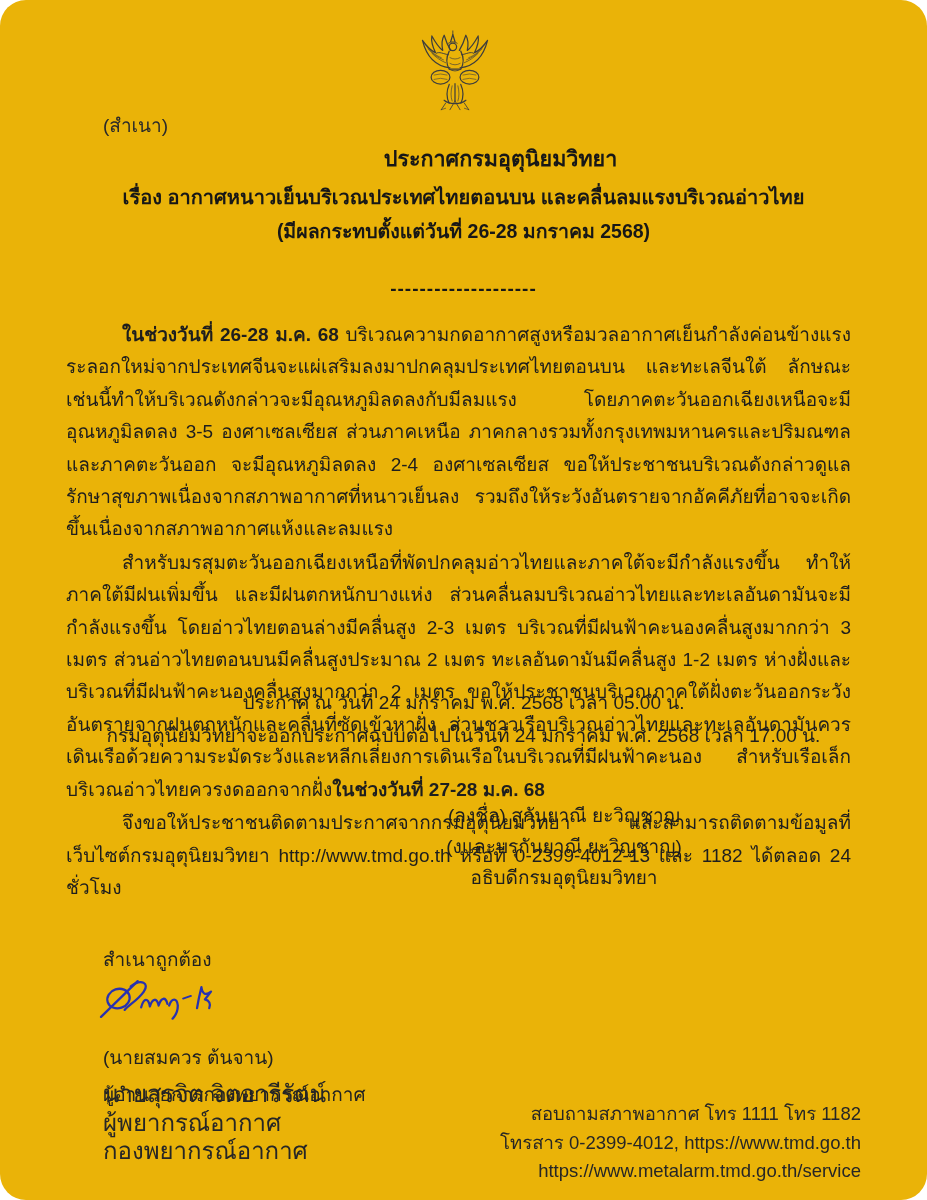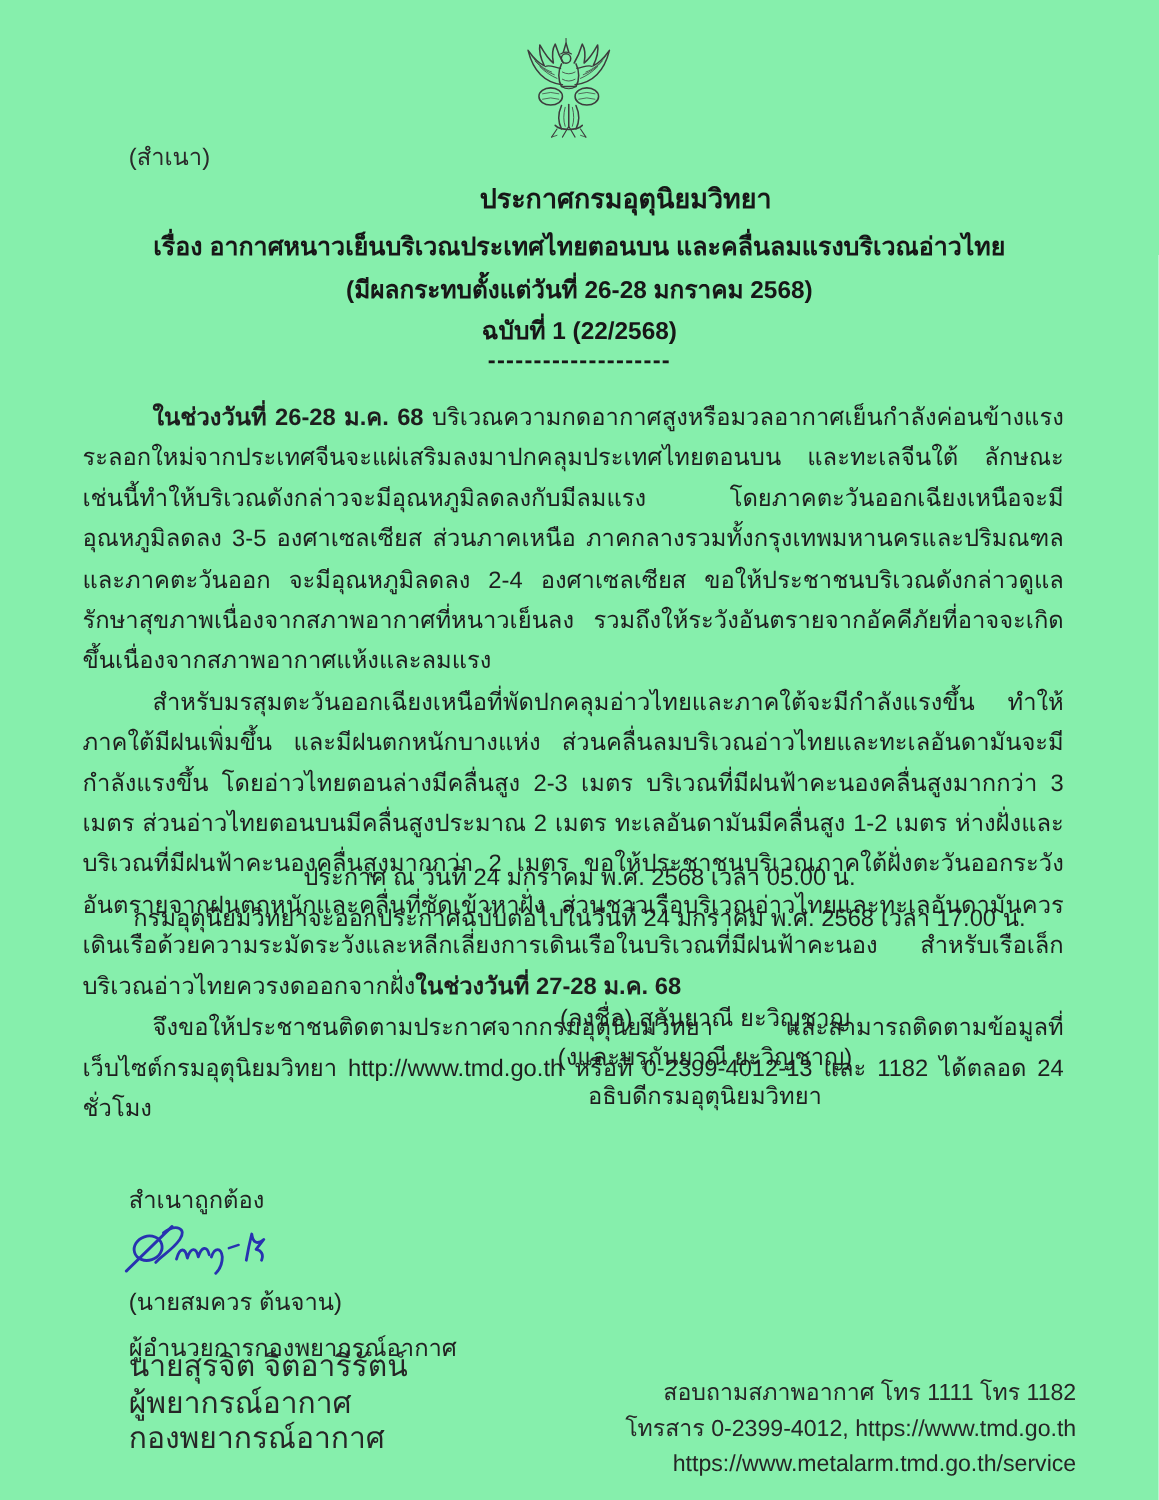--- a/index.html
+++ b/index.html
@@ -1,22 +1,23 @@
 <!DOCTYPE html>
 <html lang="th"><head>
 <meta charset="utf-8">
 <style>
   html,body{margin:0;padding:0;background:#ffffff;}
   .page{
     position:relative;
     width:927px;height:1200px;
-    background:#86efac;
+    background:#eab308;
     font-family:"Liberation Sans","DejaVu Sans",sans-serif;
     color:#1e1e1e;
     overflow:hidden;
+    border-radius:26px;
   }
   .abs{position:absolute;}
   .center{text-align:center;width:100%;}
   .bold{font-weight:700;}
 
   .emblem{left:408px;top:20px;width:94px;height:110px;}
 
   .copy-label{left:103px;top:110px;font-size:19px;color:#2a2a2a;}
 
   .doc-title{top:141px;font-size:21.5px;font-weight:700;color:#171717;padding-left:37px;}
@@ -33,21 +34,21 @@
   .body-text p{margin:0 10px 1px 0;text-indent:56px;}
 
   .date-block{top:687px;font-size:19px;line-height:32.5px;color:#1e1e1e;}
 
   .signer-block{left:408px;top:801px;width:312px;text-align:center;
     font-size:19px;line-height:30.8px;color:#1e1e1e;}
 
   .cert-block{left:103px;top:944px;font-size:19px;color:#222;}
   .cert-label{margin:0 0 1px 0;font-family:Liberation Mono, monospace;}
   .cert-sig{display:block;margin:0 0 0 -6px;}
-  .cert-name{margin:3px 0 0 0;}
+  .cert-name{margin:19px 0 0 0;}
   .cert-pos{margin:7px 0 0 0;font-family:Liberation Mono, monospace;}
 
   .footer-left{left:103px;top:1080px;font-size:24px;line-height:28.6px;color:#262626;}
   .footer-right{right:66px;top:1100px;font-size:18.5px;line-height:28.6px;color:#262626;text-align:right;}
 </style>
 </head>
 <body>
 
 <div class="page">
 
@@ -96,21 +97,20 @@
         <path d="M46 108 L52 106 M84 108 L78 106" stroke-width="0.9"></path>
       </g>
     </svg>
   </div>
 
   <div class="abs copy-label">(สำเนา)</div>
 
   <div class="abs center doc-title">ประกาศกรมอุตุนิยมวิทยา</div>
   <div class="abs center doc-subject">เรื่อง อากาศหนาวเย็นบริเวณประเทศไทยตอนบน และคลื่นลมแรงบริเวณอ่าวไทย</div>
   <div class="abs center doc-effective">(มีผลกระทบตั้งแต่วันที่ 26-28 มกราคม 2568)</div>
-  <div class="abs center doc-issue">ฉบับที่ 1 (22/2568)</div>
   <div class="abs center doc-divider">--------------------</div>
 
   <div class="abs body-text">
     <p><span class="bold">ในช่วงวันที่ 26-28 ม.ค. 68</span><span> บริเวณความกดอากาศสูงหรือมวลอากาศเย็นกำลังค่อนข้างแรงระลอกใหม่จากประเทศจีนจะแผ่เสริมลงมาปกคลุมประเทศไทยตอนบน และทะเลจีนใต้ ลักษณะเช่นนี้ทำให้บริเวณดังกล่าวจะมีอุณหภูมิลดลงกับมีลมแรง โดยภาคตะวันออกเฉียงเหนือจะมีอุณหภูมิลดลง 3-5 องศาเซลเซียส ส่วนภาคเหนือ ภาคกลางรวมทั้งกรุงเทพมหานครและปริมณฑล และภาคตะวันออก จะมีอุณหภูมิลดลง 2-4 องศาเซลเซียส ขอให้ประชาชนบริเวณดังกล่าวดูแลรักษาสุขภาพเนื่องจากสภาพอากาศที่หนาวเย็นลง รวมถึงให้ระวังอันตรายจากอัคคีภัยที่อาจจะเกิดขึ้นเนื่องจากสภาพอากาศแห้งและลมแรง</span></p>
     <p><span>สำหรับมรสุมตะวันออกเฉียงเหนือที่พัดปกคลุมอ่าวไทยและภาคใต้จะมีกำลังแรงขึ้น ทำให้ภาคใต้มีฝนเพิ่มขึ้น และมีฝนตกหนักบางแห่ง ส่วนคลื่นลมบริเวณอ่าวไทยและทะเลอันดามันจะมีกำลังแรงขึ้น โดยอ่าวไทยตอนล่างมีคลื่นสูง 2-3 เมตร บริเวณที่มีฝนฟ้าคะนองคลื่นสูงมากกว่า 3 เมตร ส่วนอ่าวไทยตอนบนมีคลื่นสูงประมาณ 2 เมตร ทะเลอันดามันมีคลื่นสูง 1-2 เมตร ห่างฝั่งและบริเวณที่มีฝนฟ้าคะนองคลื่นสูงมากกว่า 2 เมตร ขอให้ประชาชนบริเวณภาคใต้ฝั่งตะวันออกระวังอันตรายจากฝนตกหนักและคลื่นที่ซัดเข้าหาฝั่ง ส่วนชาวเรือบริเวณอ่าวไทยและทะเลอันดามันควรเดินเรือด้วยความระมัดระวังและหลีกเลี่ยงการเดินเรือในบริเวณที่มีฝนฟ้าคะนอง สำหรับเรือเล็กบริเวณอ่าวไทยควรงดออกจากฝั่ง</span><span class="bold">ในช่วงวันที่ 27-28 ม.ค. 68</span></p>
     <p><span>จึงขอให้ประชาชนติดตามประกาศจากกรมอุตุนิยมวิทยา และสามารถติดตามข้อมูลที่เว็บไซต์กรมอุตุนิยมวิทยา http://www.tmd.go.th หรือที่ 0-2399-4012-13 และ 1182 ได้ตลอด 24 ชั่วโมง</span></p>
   </div>
 
   <div class="abs center date-block">
     <div>ประกาศ ณ วันที่ 24 มกราคม พ.ศ. 2568 เวลา 05.00 น.</div>

